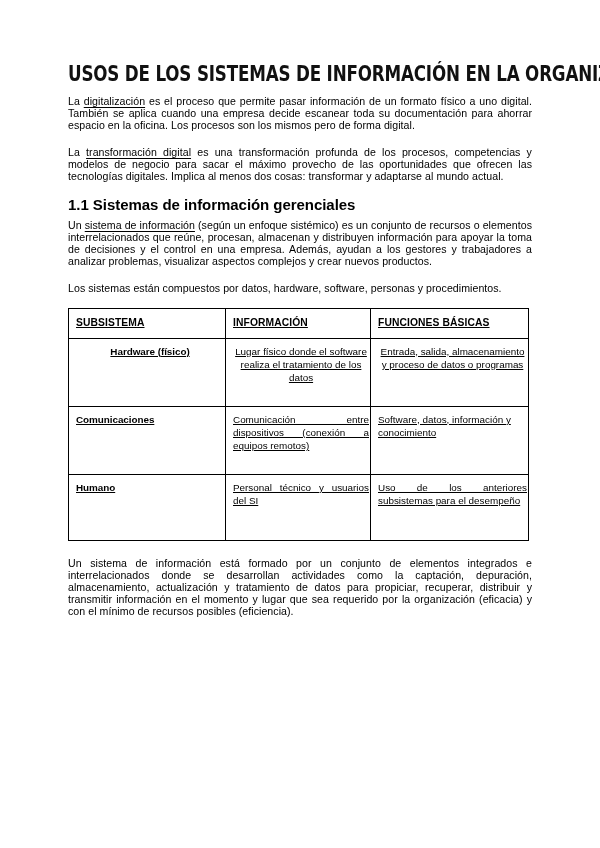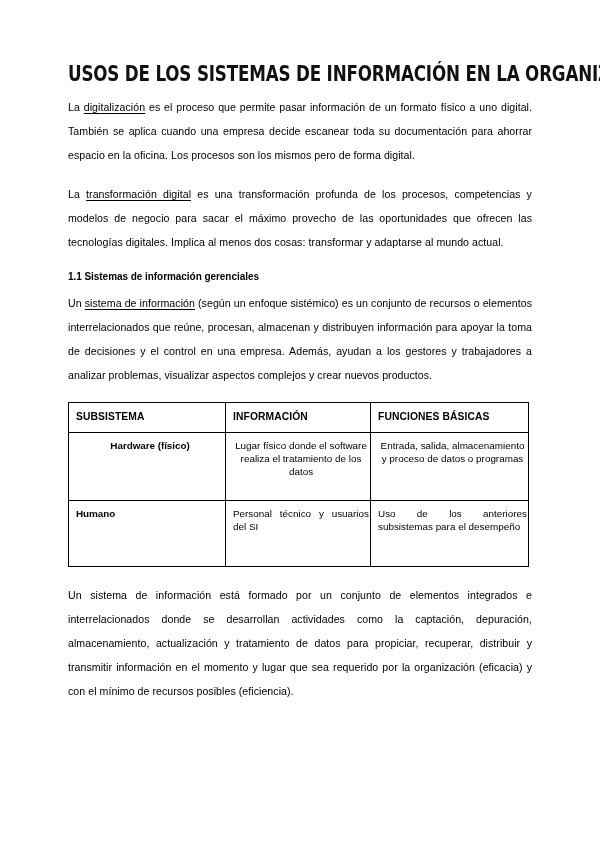--- a/index.html
+++ b/index.html
@@ -42,37 +42,37 @@
     transform-origin: left top;
     width: 536px;
     white-space: nowrap;
     margin: 0 0 10px 0;
     color: #111111;
   }
 
   
   p.body-text {
     font-size: 10.6px;
-    line-height: 24px;
+    line-height: 12px;
     text-align: justify;
     margin: 0 0 15px 0;
     color: #000000;
     letter-spacing: 0.05px;
   }
   p.body-text.tight {
     margin-bottom: 14px;
   }
   .u {
     text-decoration: underline;
     text-underline-offset: 2px;
   }
 
   
   h2.section-heading {
-    font-size: 10px;
+    font-size: 15px;
     font-weight: 700;
     line-height: 16px;
     margin: 0 0 6px 0;
     letter-spacing: -0.05px;
   }
 
   
   table.subsystems-table {
     border-collapse: collapse;
     width: 460px;
@@ -83,20 +83,21 @@
   table.subsystems-table col.c2 { width: 145px; }
   table.subsystems-table col.c3 { width: 158px; }
 
   table.subsystems-table th,
   table.subsystems-table td {
     border: 1px solid #000000;
     vertical-align: top;
     padding: 6px 1px 7px 7px;
     font-size: 9.9px;
     line-height: 13.4px;
+    text-decoration: underline;
   }
   table.subsystems-table th {
     font-weight: 700;
     font-size: 10.3px;
     letter-spacing: 0.1px;
     text-align: left;
     padding-top: 7px;
     padding-bottom: 8px;
   }
   td.subsystem-name {
@@ -128,40 +129,46 @@
     <h1 class="doc-title">USOS DE LOS SISTEMAS DE INFORMACIÓN EN LA ORGANIZACIÓN</h1>
 
     <p class="body-text"><span>La </span><span class="u">digitalización</span><span> es el proceso que permite pasar información de un formato físico a uno digital. También se aplica cuando una empresa decide escanear toda su documentación para ahorrar espacio en la oficina. Los procesos son los mismos pero de forma digital.</span></p>
 
     <p class="body-text"><span>La </span><span class="u">transformación digital</span><span> es una transformación profunda de los procesos, competencias y modelos de negocio para sacar el máximo provecho de las oportunidades que ofrecen las tecnologías digitales. Implica al menos dos cosas: transformar y adaptarse al mundo actual.</span></p>
 
     <h2 class="section-heading">1.1 Sistemas de información gerenciales</h2>
 
     <p class="body-text"><span>Un </span><span class="u">sistema de información</span><span> (según un enfoque sistémico) es un conjunto de recursos o elementos interrelacionados que reúne, procesan, almacenan y distribuyen información para apoyar la toma de decisiones y el control en una empresa. Además, ayudan a los gestores y trabajadores a analizar problemas, visualizar aspectos complejos y crear nuevos productos.</span></p>
 
+    <p class="body-text tight">Los sistemas están compuestos por datos, hardware, software, personas y procedimientos.</p>
 
     <table class="subsystems-table">
       <colgroup>
         <col class="c1">
           <col class="c2">
           <col class="c3">
       </colgroup>
       <thead>
         <tr>
           <th>SUBSISTEMA</th>
           <th>INFORMACIÓN</th>
           <th>FUNCIONES BÁSICAS</th>
         </tr>
       </thead>
       <tbody>
         <tr class="row-hardware">
           <td class="subsystem-name">Hardware (físico)</td>
           <td class="cell-justify">Lugar físico donde el software realiza el tratamiento de los datos</td>
           <td class="cell-justify">Entrada, salida, almacenamiento y proceso de datos o programas</td>
         </tr>
+        <tr class="row-comunicaciones">
+          <td class="subsystem-name">Comunicaciones</td>
+          <td class="cell-justify">Comunicación entre dispositivos (conexión a equipos remotos)</td>
+          <td>Software, datos, información y conocimiento</td>
+        </tr>
         <tr class="row-humano">
           <td class="subsystem-name">Humano</td>
           <td class="cell-justify">Personal técnico y usuarios del SI</td>
           <td class="cell-justify">Uso de los anteriores subsistemas para el desempeño</td>
         </tr>
       </tbody>
     </table>
 
     <p class="body-text closing">Un sistema de información está formado por un conjunto de elementos integrados e interrelacionados donde se desarrollan actividades como la captación, depuración, almacenamiento, actualización y tratamiento de datos para propiciar, recuperar, distribuir y transmitir información en el momento y lugar que sea requerido por la organización (eficacia) y con el mínimo de recursos posibles (eficiencia).</p>
 

